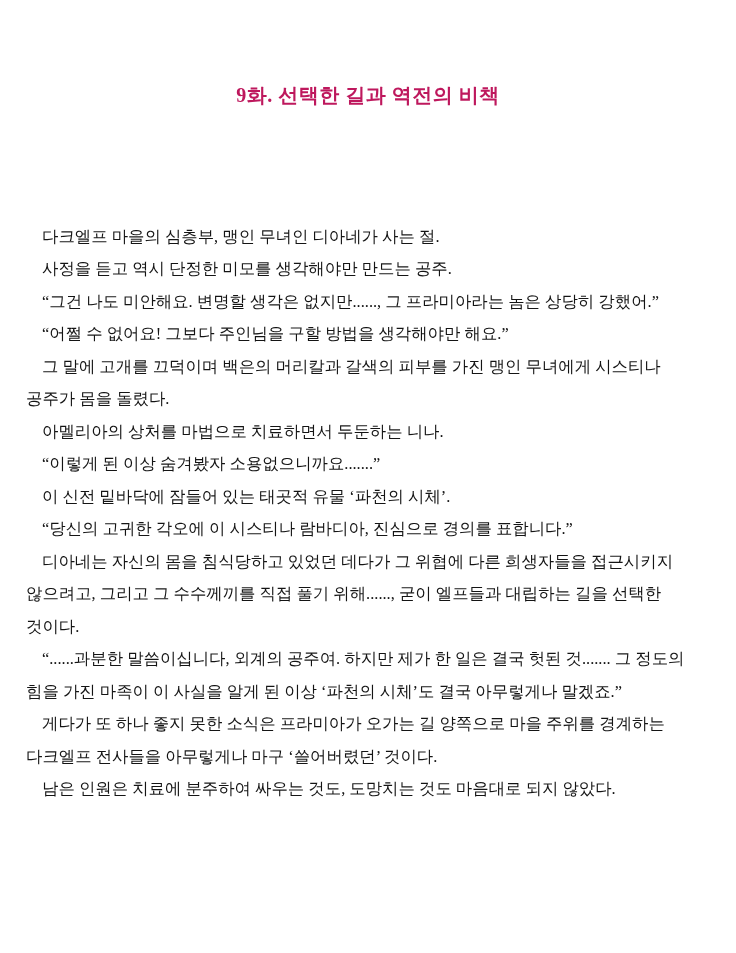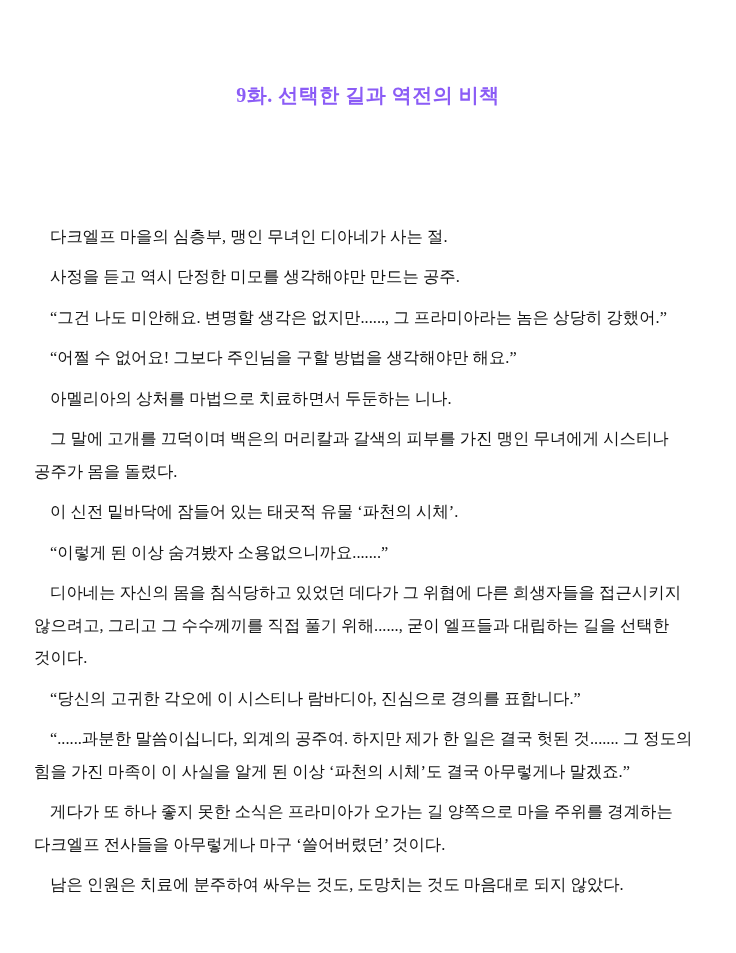--- a/index.html
+++ b/index.html
@@ -21,49 +21,49 @@
     padding: 0 26px;
     position: relative;
   }
   .chapter-title {
     text-align: center;
     font-size: 20px;
     font-weight: bold;
     letter-spacing: 0.5px;
     margin: 0;
     padding-top: 82px;
-    color: #8b5cf6;
+    color: #be185d;
   }
   .body-text {
     margin-top: 112px;
     font-size: 16.4px;
     line-height: 1.98;
     color: #141414;
     text-align: left;
   }
   .para {
-    margin: 8px;
+    margin: 0;
     text-indent: 16px;
     word-break: keep-all;
   }
 </style>
 </head>
 <body>
 
 <div class="page">
   <h1 class="chapter-title">9화. 선택한 길과 역전의 비책</h1>
   <div class="body-text">
     <p class="para">다크엘프 마을의 심층부, 맹인 무녀인 디아네가 사는 절.</p>
     <p class="para">사정을 듣고 역시 단정한 미모를 생각해야만 만드는 공주.</p>
     <p class="para">“그건 나도 미안해요. 변명할 생각은 없지만......, 그 프라미아라는 놈은 상당히 강했어.”</p>
     <p class="para">“어쩔 수 없어요! 그보다 주인님을 구할 방법을 생각해야만 해요.”</p>
+    <p class="para">그 말에 고개를 끄덕이며 백은의 머리칼과 갈색의 피부를 가진 맹인 무녀에게 시스티나 공주가 몸을 돌렸다.</p>
     <p class="para">아멜리아의 상처를 마법으로 치료하면서 두둔하는 니나.</p>
-    <p class="para">그 말에 고개를 끄덕이며 백은의 머리칼과 갈색의 피부를 가진 맹인 무녀에게 시스티나 공주가 몸을 돌렸다.</p>
+    <p class="para">“이렇게 된 이상 숨겨봤자 소용없으니까요.......”</p>
     <p class="para">이 신전 밑바닥에 잠들어 있는 태곳적 유물 ‘파천의 시체’.</p>
-    <p class="para">“이렇게 된 이상 숨겨봤자 소용없으니까요.......”</p>
+    <p class="para">“당신의 고귀한 각오에 이 시스티나 람바디아, 진심으로 경의를 표합니다.”</p>
     <p class="para">디아네는 자신의 몸을 침식당하고 있었던 데다가 그 위협에 다른 희생자들을 접근시키지 않으려고, 그리고 그 수수께끼를 직접 풀기 위해......, 굳이 엘프들과 대립하는 길을 선택한 것이다.</p>
-    <p class="para">“당신의 고귀한 각오에 이 시스티나 람바디아, 진심으로 경의를 표합니다.”</p>
     <p class="para">“......과분한 말씀이십니다, 외계의 공주여. 하지만 제가 한 일은 결국 헛된 것....... 그 정도의 힘을 가진 마족이 이 사실을 알게 된 이상 ‘파천의 시체’도 결국 아무렇게나 말겠죠.”</p>
     <p class="para">게다가 또 하나 좋지 못한 소식은 프라미아가 오가는 길 양쪽으로 마을 주위를 경계하는 다크엘프 전사들을 아무렇게나 마구 ‘쓸어버렸던’ 것이다.</p>
     <p class="para">남은 인원은 치료에 분주하여 싸우는 것도, 도망치는 것도 마음대로 되지 않았다.</p>
 
   </div>
 </div>
 
 </body></html>

